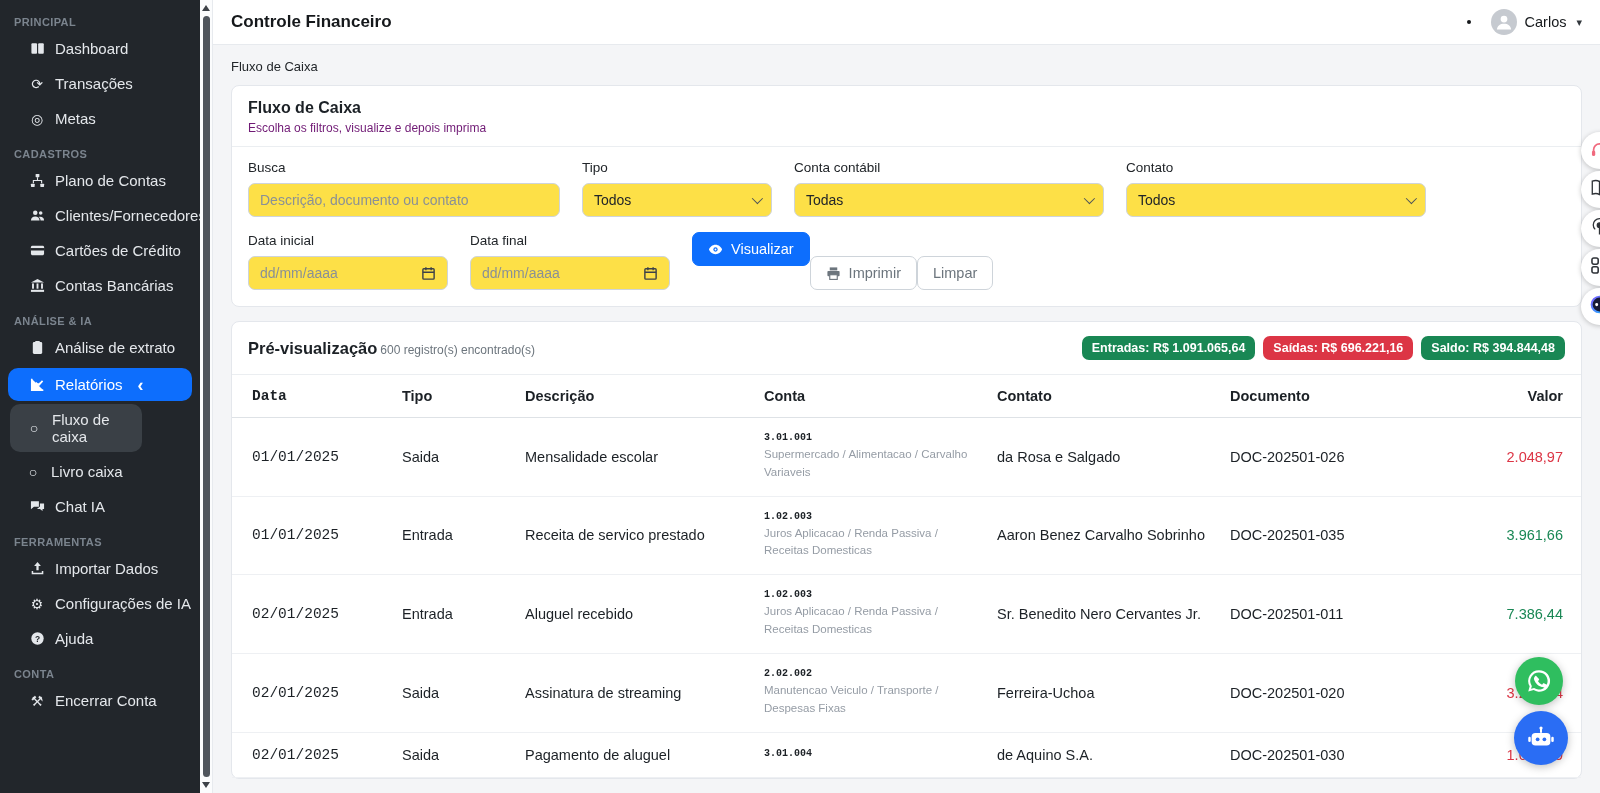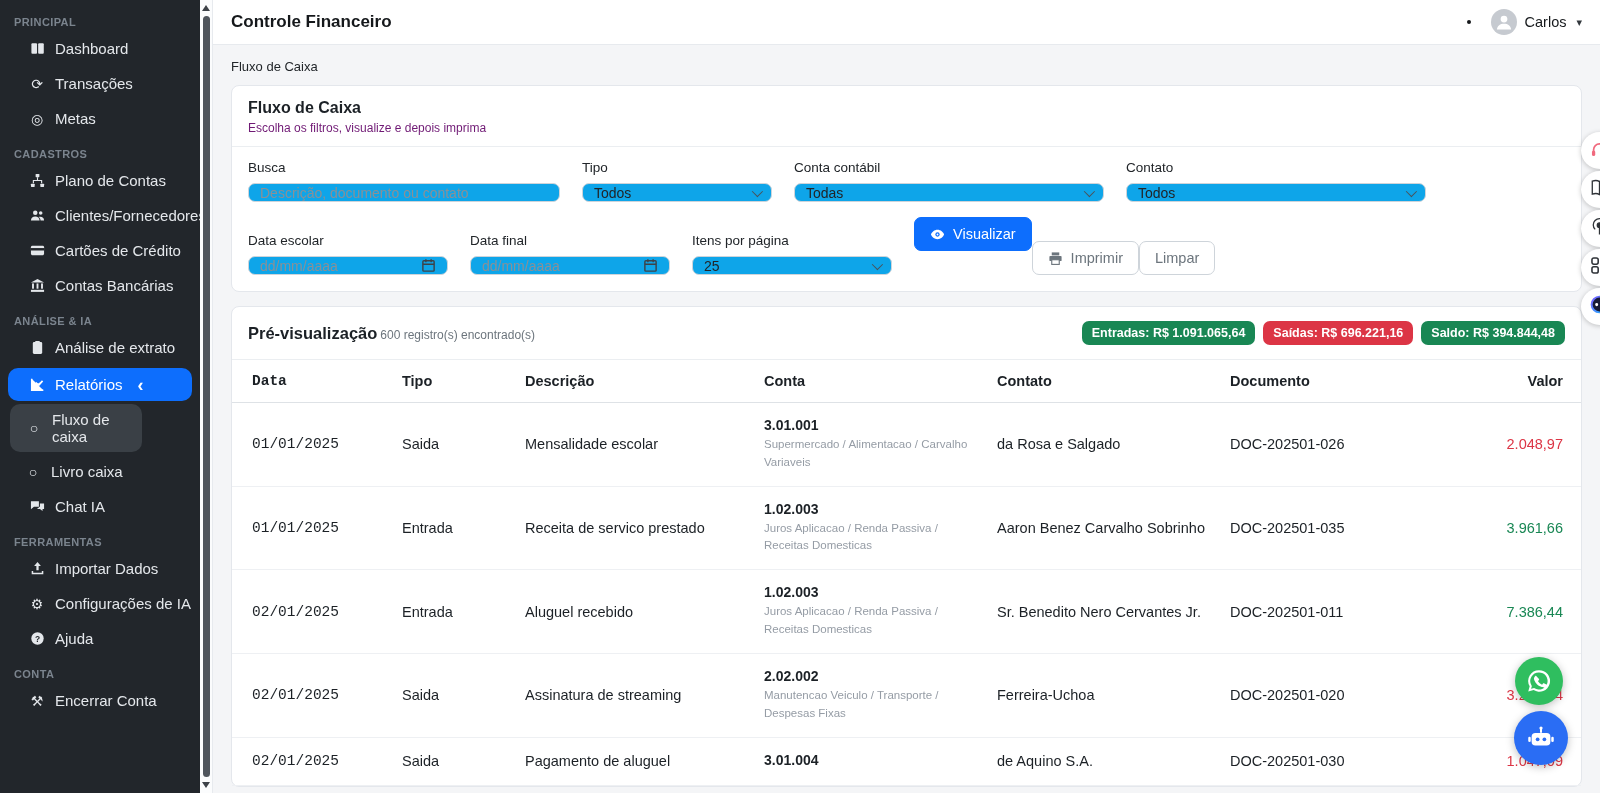--- a/index.html
+++ b/index.html
@@ -49,21 +49,21 @@
   .card-head { padding:13px 16px 11px; border-bottom:1px solid #ebeef1; }
   .card-title { font-size:16px; font-weight:700; color:#1c2126; }
   .card-subtitle { font-size:12px; color:#701a75; margin-top:4px; }
   .card-body { padding:13px 16px 16px; }
 
   
   .filter-row { display:flex; gap:22px; align-items:flex-end; }
   .filter-row + .filter-row { margin-top:15px; }
   .field { display:flex; flex-direction:column; }
   .field-label { font-size:13.5px; color:#212529; margin-bottom:8px; }
-  .box { height:19px; border:1px solid #ced4da; border-radius:7px; background:#0ea5e9; display:flex; align-items:center; padding:0 11px; font-size:14px; color:#212529; }
+  .box { height:34px; border:1px solid #ced4da; border-radius:7px; background:#fde047; display:flex; align-items:center; padding:0 11px; font-size:14px; color:#212529; }
   .box input { border:none; outline:none; width:100%; font-size:14px; font-family:inherit; color:#212529; background:transparent; }
   .box input::placeholder { color:#8a9096; }
   .selectbox { justify-content:space-between; cursor:pointer; }
   .chevron { width:8px; height:8px; border-right:1.7px solid #4c5258; border-bottom:1.7px solid #4c5258; transform:rotate(45deg) translateY(-2px); flex:0 0 8px; }
   .datebox { justify-content:space-between; }
   .datebox svg { width:15px; height:15px; flex:0 0 15px; }
   .w-busca{width:312px;} .w-tipo{width:190px;} .w-conta{width:310px;} .w-contato{width:300px;}
   .w-data{width:200px;} .w-itens{width:200px;}
 
   .btn-row { display:flex; margin-left:0; }
@@ -78,21 +78,21 @@
   .preview-count { font-size:12px; color:#6c757d; margin-left:3px; position:relative; top:2px; }
   .badges { margin-left:auto; display:flex; gap:8px; }
   .badge { border-radius:7px; padding:5px 10px; font-size:12.5px; font-weight:700; color:#fff; white-space:nowrap; }
 
   table.fluxo { width:100%; border-collapse:collapse; font-size:14.5px; color:#1c2126; }
   table.fluxo th { text-align:left; font-weight:700; font-size:14.5px; padding:13px 8px; border-bottom:1px solid #dee2e6; }
   table.fluxo th:first-child, table.fluxo td:first-child { padding-left:20px;font-family:Liberation Mono, monospace; }
   table.fluxo th.col-valor, table.fluxo td.valor { text-align:right; padding-right:18px; }
   table.fluxo td { padding:14px 8px; border-bottom:1px solid #eef0f3; vertical-align:middle; }
   .col-data{width:162px;} .col-tipo{width:123px;} .col-desc{width:239px;} .col-conta{width:233px;} .col-contato{width:233px;} .col-doc{width:200px;}
-  .conta-code { font-weight:700; font-size:14px; margin-bottom:3px; }
+  .conta-code { font-weight:700; font-size:10px; margin-bottom:3px;font-family:Liberation Mono, monospace; }
   .conta-path { font-size:11.5px; color:#959ca5; line-height:1.55; }
 
   
   .edge-stack { position:absolute; right:-18px; top:132px; display:flex; flex-direction:column; gap:2px; z-index:40; }
   .edge-btn { width:37px; height:37px; border-radius:50%; background:#fff; box-shadow:0 1px 5px rgba(0,0,0,.22); display:flex; align-items:center; justify-content:center; cursor:pointer; }
   .edge-btn svg { width:21px; height:21px; }
   .fab { position:absolute; border-radius:50%; display:flex; align-items:center; justify-content:center; box-shadow:0 2px 8px rgba(0,0,0,.25); cursor:pointer; z-index:41; }
   .fab-whatsapp { width:48px; height:48px; right:37px; top:657px; }
   .fab-whatsapp svg { width:28px; height:28px; }
   .fab-robot { width:54px; height:54px; right:32px; top:711px; }
@@ -290,44 +290,37 @@
             <span class="field-label">Contato</span>
             <div class="box selectbox">
               <span>Todos</span>
               <span class="chevron"></span>
             </div>
           </div>
         </div>
 
         <div class="filter-row">
           <div class="field w-data">
-            <span class="field-label">Data escolar</span>
+            <span class="field-label">Data inicial</span>
             <div class="box datebox">
               <input type="text" placeholder="dd/mm/aaaa" style="">
               <svg viewBox="0 0 16 16" fill="none" stroke="#3d4248" stroke-width="1.5">
                   <rect x="2" y="3" width="12" height="11" rx="1"></rect>
                   <path d="M2 6.6h12M5.2 1.4v3.2M10.8 1.4v3.2"></path>
                 </svg>
             </div>
           </div>
           <div class="field w-data">
             <span class="field-label">Data final</span>
             <div class="box datebox">
               <input type="text" placeholder="dd/mm/aaaa" style="">
               <svg viewBox="0 0 16 16" fill="none" stroke="#3d4248" stroke-width="1.5">
                   <rect x="2" y="3" width="12" height="11" rx="1"></rect>
                   <path d="M2 6.6h12M5.2 1.4v3.2M10.8 1.4v3.2"></path>
                 </svg>
-            </div>
-          </div>
-          <div class="field w-itens">
-            <span class="field-label">Itens por página</span>
-            <div class="box selectbox">
-              <span>25</span>
-              <span class="chevron"></span>
             </div>
           </div>
           <div class="btn-row">
             <button class="btn btn-primary">
               <svg viewBox="0 0 16 16">
                   <path fill="#fff" d="M8 3C4.6 3 1.9 5.5 1 8c.9 2.5 3.6 5 7 5s6.1-2.5 7-5c-.9-2.5-3.6-5-7-5z"></path>
                   <circle cx="8" cy="8" r="2.3" fill="#0d6efd"></circle>
                   <circle cx="8" cy="8" r="1" fill="#fff"></circle>
                 </svg>
               <span>Visualizar</span>

